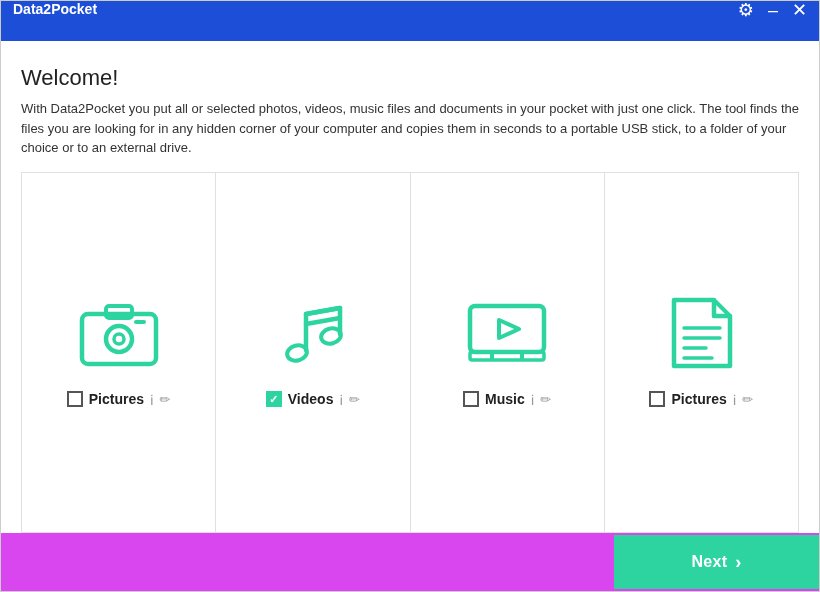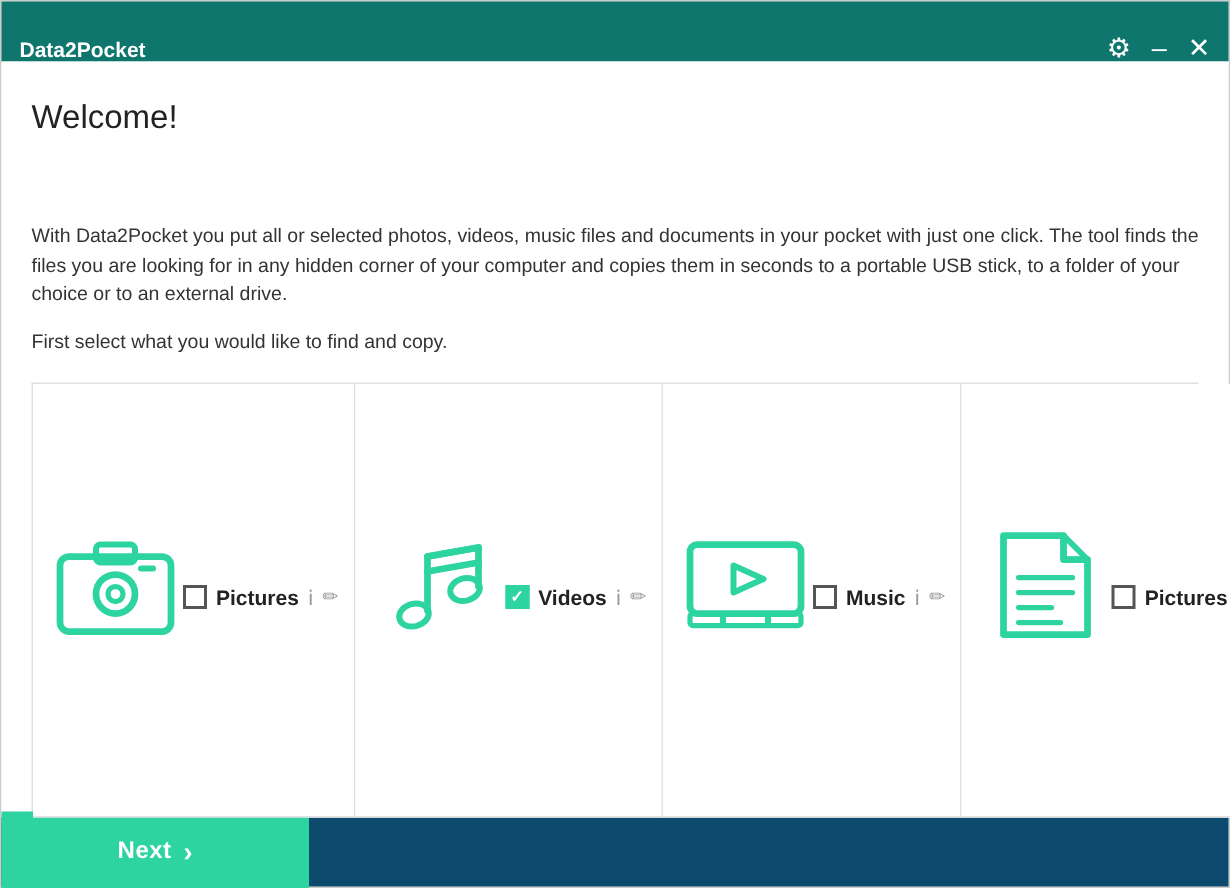--- a/index.html
+++ b/index.html
@@ -14,24 +14,24 @@
     .window {
       width: 820px;
       height: 592px;
       display: flex;
       flex-direction: column;
       border: 1px solid #ccc;
     }
 
     
     .titlebar {
-      background: #0f766e;
+      background: #1d4ed8;
       height: 40px;
       display: flex;
-      align-items: flex-end;
+      align-items: flex-start;
       justify-content: space-between;
       padding: 0 12px;
       flex-shrink: 0;
     }
     .titlebar-title {
       color: white;
       font-size: 14px;
       font-weight: 600;
     }
     .titlebar-controls {
@@ -59,41 +59,40 @@
       font-size: 22px;
       font-weight: 400;
       color: #222;
       margin-bottom: 8px;
     }
     .welcome-desc {
       font-size: 13px;
       color: #333;
       line-height: 1.5;
       margin-bottom: 14px;
-      margin-top: 48px;
     }
     .welcome-subtext {
       font-size: 13px;
       color: #333;
       margin-bottom: 20px;
     }
 
     
     .category-grid {
       display: flex;
       flex: 1;
       border-top: 1px solid #e0e0e0;
       border-left: 1px solid #e0e0e0;
     }
     .category-item {
       flex: 1;
       border-right: 1px solid #e0e0e0;
       border-bottom: 1px solid #e0e0e0;
       display: flex;
-      flex-direction: row;
+      flex-direction: column;
       align-items: center;
       justify-content: center;
       padding: 20px 10px 24px 10px;
       background: white;
       position: relative;
     }
 
     .category-icon-wrap {
       margin-bottom: 18px;
       display: flex;
@@ -142,24 +141,25 @@
       cursor: pointer;
     }
     .category-edit-icon {
       color: #999;
       font-size: 13px;
       cursor: pointer;
     }
 
     
     .bottombar {
-      height: 46px;
-      background: #0c4a6e;
-      display: flex;
-      align-items: center;
+      height: 58px;
+      background: #d946ef;
+      display: flex;
+      align-items: center;
+      justify-content: flex-end;
       flex-shrink: 0;
     }
     .next-btn {
       background: #2dd4a0;
       color: white;
       font-size: 16px;
       font-weight: 600;
       border: none;
       height: 54px;
       width: 205px;
@@ -185,21 +185,20 @@
     <div class="titlebar-controls">
       <span class="titlebar-icon">⚙</span>
       <span class="titlebar-icon">–</span>
       <span class="titlebar-icon">✕</span>
     </div>
   </div>
 
   <div class="content">
     <h1 class="welcome-title">Welcome!</h1>
     <p class="welcome-desc">With Data2Pocket you put all or selected photos, videos, music files and documents in your pocket with just one click. The tool finds the files you are looking for in any hidden corner of your computer and copies them in seconds to a portable USB stick, to a folder of your choice or to an external drive.</p>
-    <p class="welcome-subtext">First select what you would like to find and copy.</p>
 
     <div class="category-grid">
 
       <div class="category-item">
         <div class="category-icon-wrap">
           <svg viewBox="0 0 90 80" fill="none" xmlns="http://www.w3.org/2000/svg">
             <rect x="8" y="22" width="74" height="50" rx="6" stroke="#2dd4a0" stroke-width="4.5" fill="none"></rect>
             <rect x="32" y="14" width="26" height="12" rx="3" stroke="#2dd4a0" stroke-width="4" fill="none"></rect>
             <circle cx="45" cy="47" r="13" stroke="#2dd4a0" stroke-width="4.5" fill="none"></circle>
             <circle cx="45" cy="47" r="5" stroke="#2dd4a0" stroke-width="3.5" fill="none"></circle>

